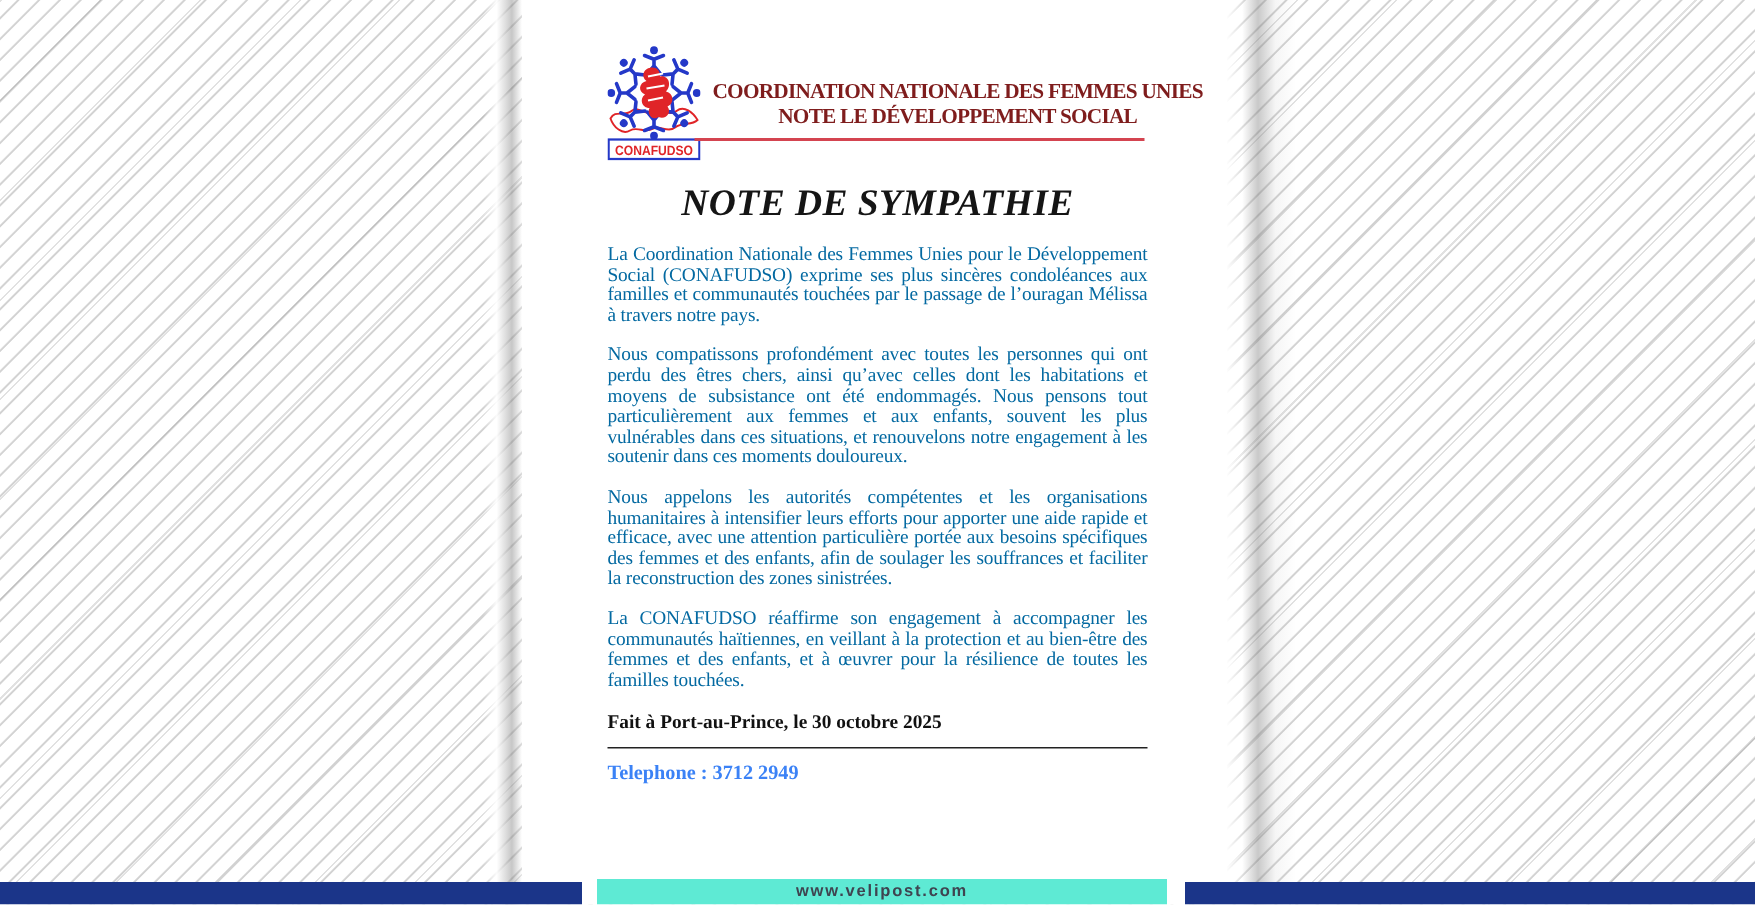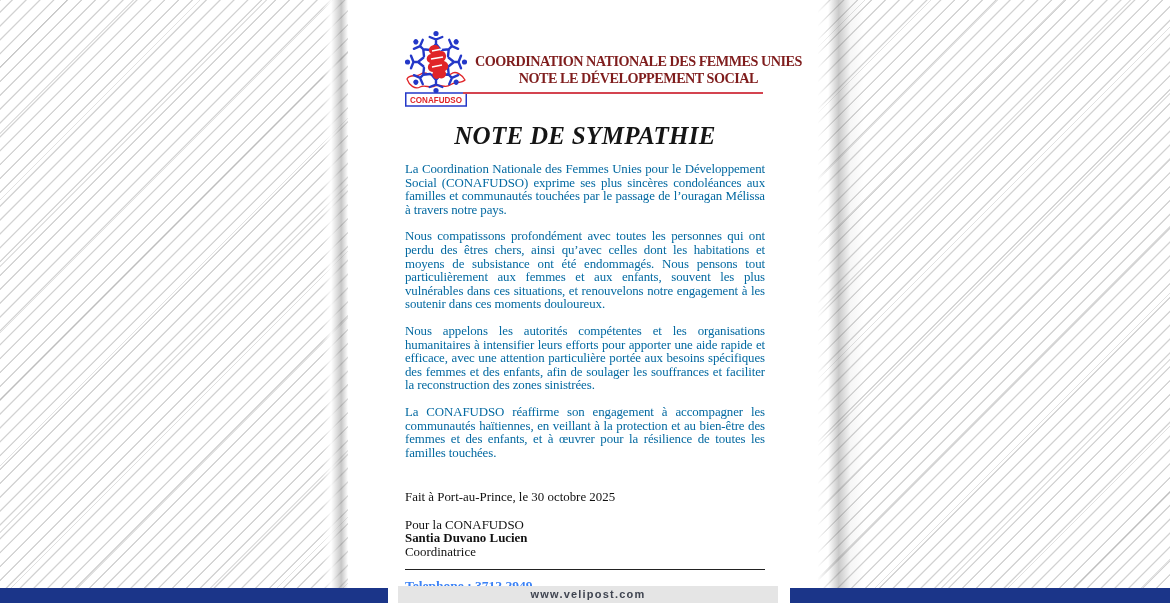--- a/index.html
+++ b/index.html
@@ -38,33 +38,33 @@
   }
   .red-rule{position:absolute;left:58px;top:63px;width:300px;height:2px;background:#d44450;}
   .doc-title{
     margin-top:14px;text-align:center;font-weight:bold;font-size:25px;
     letter-spacing:0.3px;color:#151515;font-style:italic;
   }
   .body-text p{
     margin:13px 0 0 0;font-size:12.9px;line-height:13.6px;text-align:justify;
     letter-spacing:-0.1px;color:#0369a1;
   }
-  .date-line{margin-top:31px;font-size:12.9px;line-height:13.6px;}
+  .date-line{margin-top:15px;font-size:12.9px;line-height:13.6px;font-weight:bold;}
   .signature{margin-top:14px;font-size:12.9px;line-height:13.6px;}
   .sig-name{font-weight:bold;}
   .black-rule{margin-top:9px;border:none;border-top:1.4px solid #222;width:100%;}
   .phone-line{
     margin-top:5px;text-align:left;font-weight:bold;font-size:13.5px;
     color:#3b82f6;
   }
   
   .bar{position:absolute;bottom:0;z-index:5;}
   .bar-navy-left{left:0;width:388px;height:15px;background:#1b3589;}
   .bar-orange{
-    left:398px;width:380px;height:17px;background:#e5e5e5;
+    left:398px;width:380px;height:17px;background:#5eead4;
     font-family:"Liberation Sans","DejaVu Sans",sans-serif;
     font-size:11px;font-weight:bold;letter-spacing:1.2px;color:#3f4450;
     text-align:center;line-height:17px;
   }
   .bar-navy-right{left:790px;width:380px;height:15px;background:#1b3589;}
 </style>
 </head>
 <body>
 
 <div class="backdrop"></div>
@@ -115,25 +115,20 @@
 
     <div class="body-text">
       <p>La Coordination Nationale des Femmes Unies pour le Développement Social (CONAFUDSO) exprime ses plus sincères condoléances aux familles et communautés touchées par le passage de l’ouragan Mélissa à travers notre pays.</p>
       <p>Nous compatissons profondément avec toutes les personnes qui ont perdu des êtres chers, ainsi qu’avec celles dont les habitations et moyens de subsistance ont été endommagés. Nous pensons tout particulièrement aux femmes et aux enfants, souvent les plus vulnérables dans ces situations, et renouvelons notre engagement à les soutenir dans ces moments douloureux.</p>
       <p>Nous appelons les autorités compétentes et les organisations humanitaires à intensifier leurs efforts pour apporter une aide rapide et efficace, avec une attention particulière portée aux besoins spécifiques des femmes et des enfants, afin de soulager les souffrances et faciliter la reconstruction des zones sinistrées.</p>
       <p>La CONAFUDSO réaffirme son engagement à accompagner les communautés haïtiennes, en veillant à la protection et au bien-être des femmes et des enfants, et à œuvrer pour la résilience de toutes les familles touchées.</p>
     </div>
 
     <div class="date-line">Fait à Port-au-Prince, le 30 octobre 2025</div>
 
-    <div class="signature">
-      <div>Pour la CONAFUDSO</div>
-      <div class="sig-name">Santia Duvano Lucien</div>
-      <div>Coordinatrice</div>
-    </div>
 
     <hr class="black-rule">
 
     <div class="phone-line">Telephone : 3712 2949</div>
 
   </div>
 </div>
 
 <div class="bar bar-navy-left"></div>
 <div class="bar bar-orange">www.velipost.com</div>

